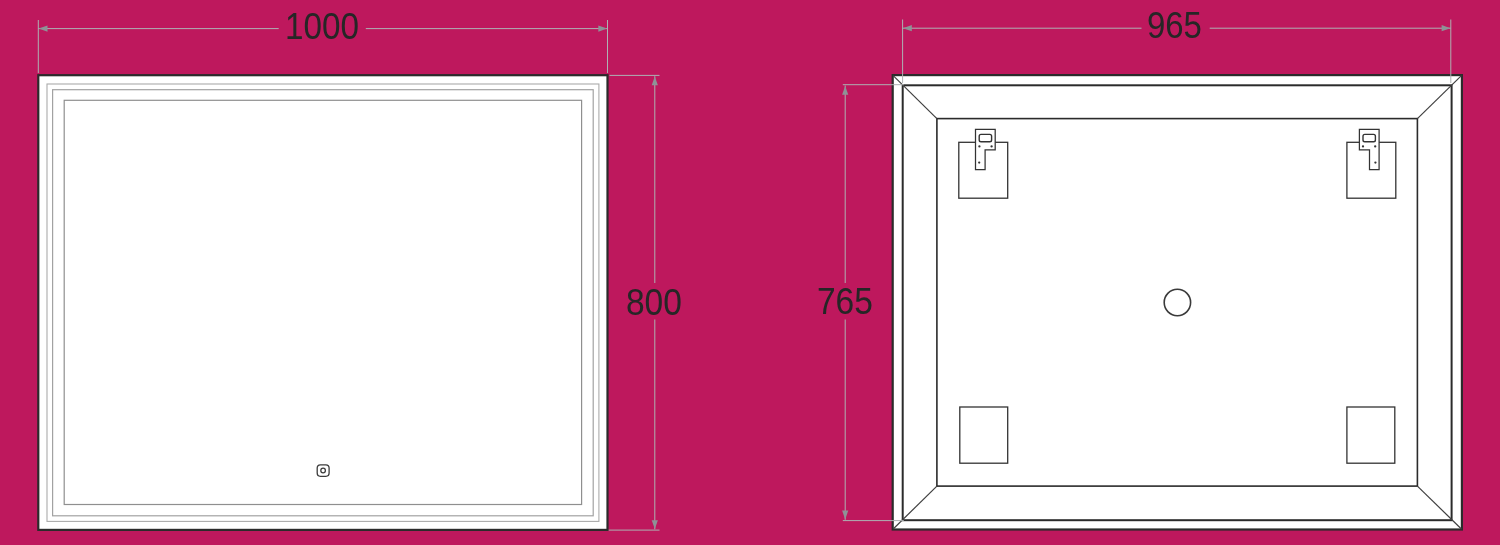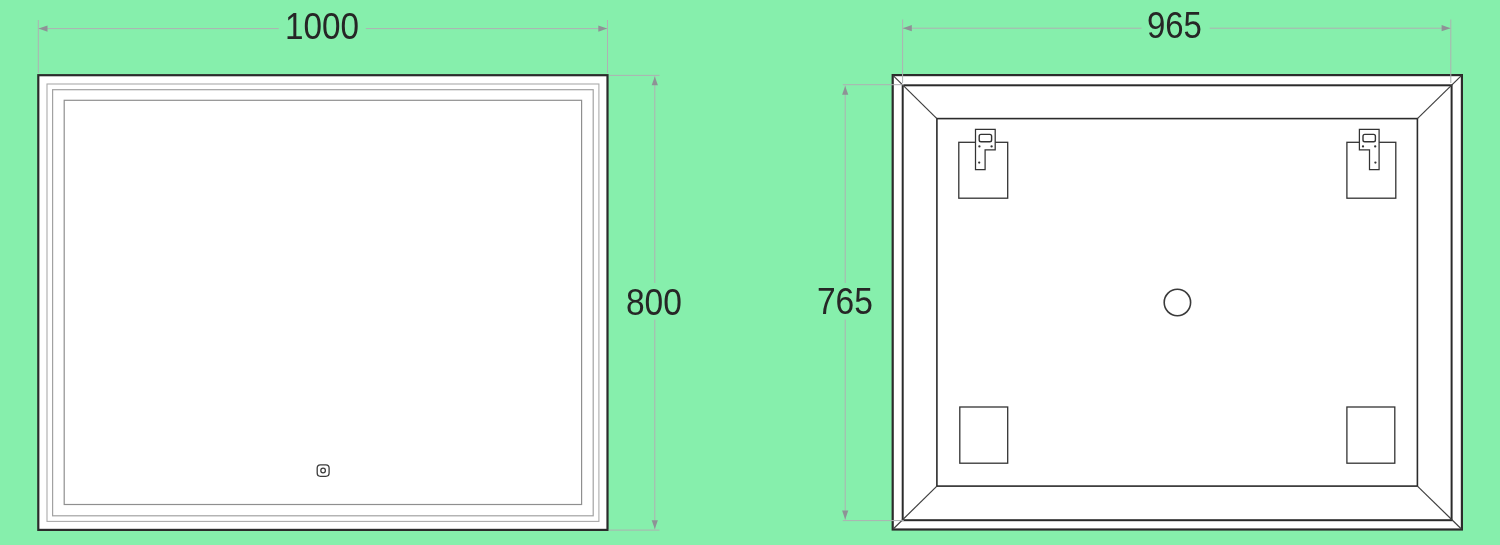--- a/index.html
+++ b/index.html
@@ -1,16 +1,16 @@
 <!DOCTYPE html>
 <html><head>
 <meta charset="utf-8">
 <style>
   html,body{margin:0;padding:0;background:#ffffff;}
-  .page{width:1500px;height:545px;position:relative;background:#86efac;}
+  .page{width:1500px;height:545px;position:relative;background:#be185d;}
   svg{display:block;}
   text{font-family:"Liberation Sans",sans-serif;fill:#262626;}
 </style>
 </head>
 <body>
 <div class="page">
 <svg width="1500" height="545" viewBox="0 0 1500 545" xmlns="http://www.w3.org/2000/svg">
 
   <rect x="38.3" y="75.2" width="569.2" height="454.7" fill="#ffffff" stroke="#2b2b2b" stroke-width="2.2"></rect>
 

